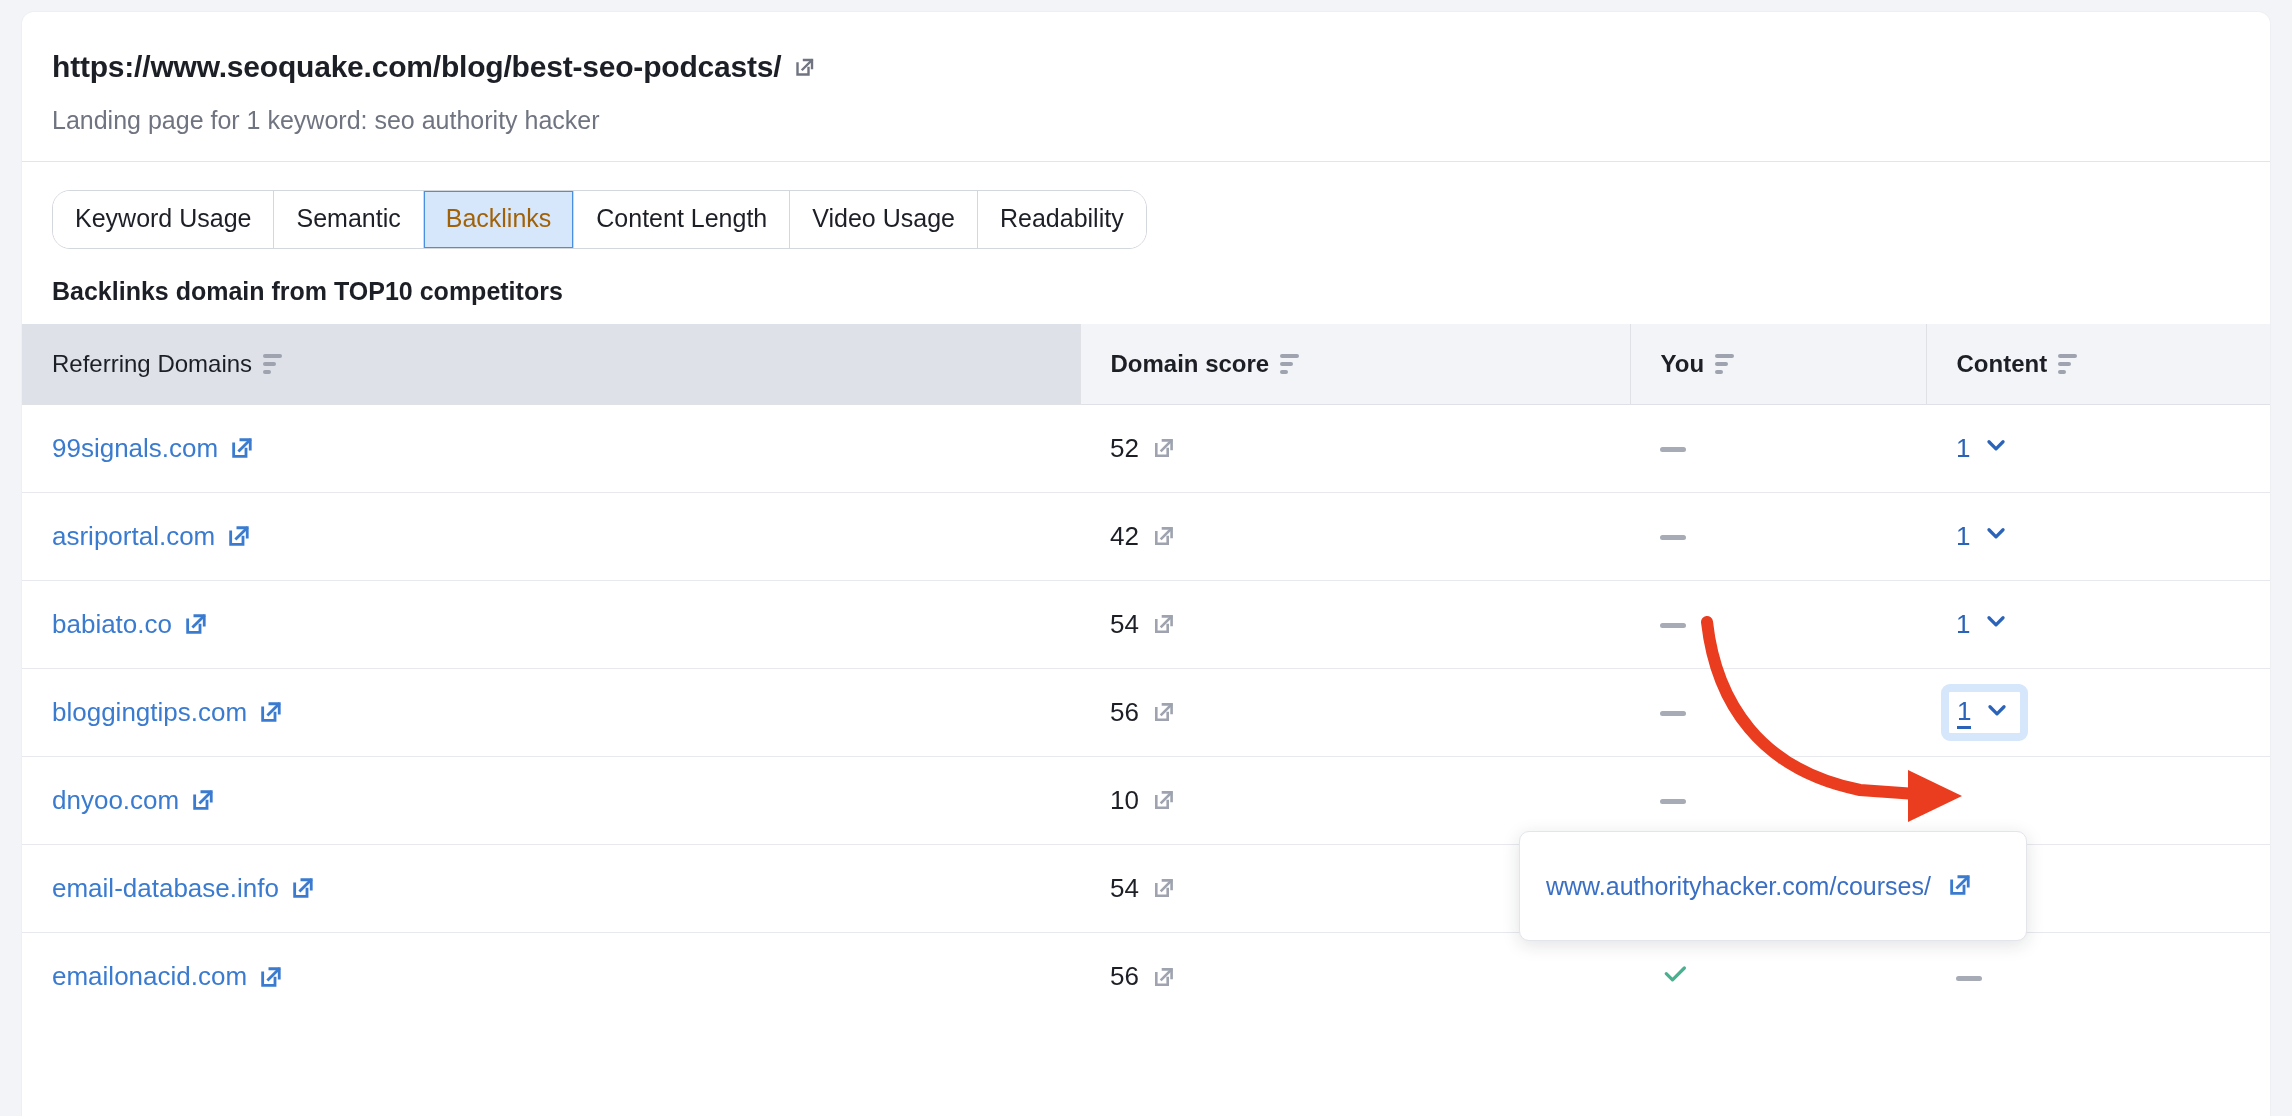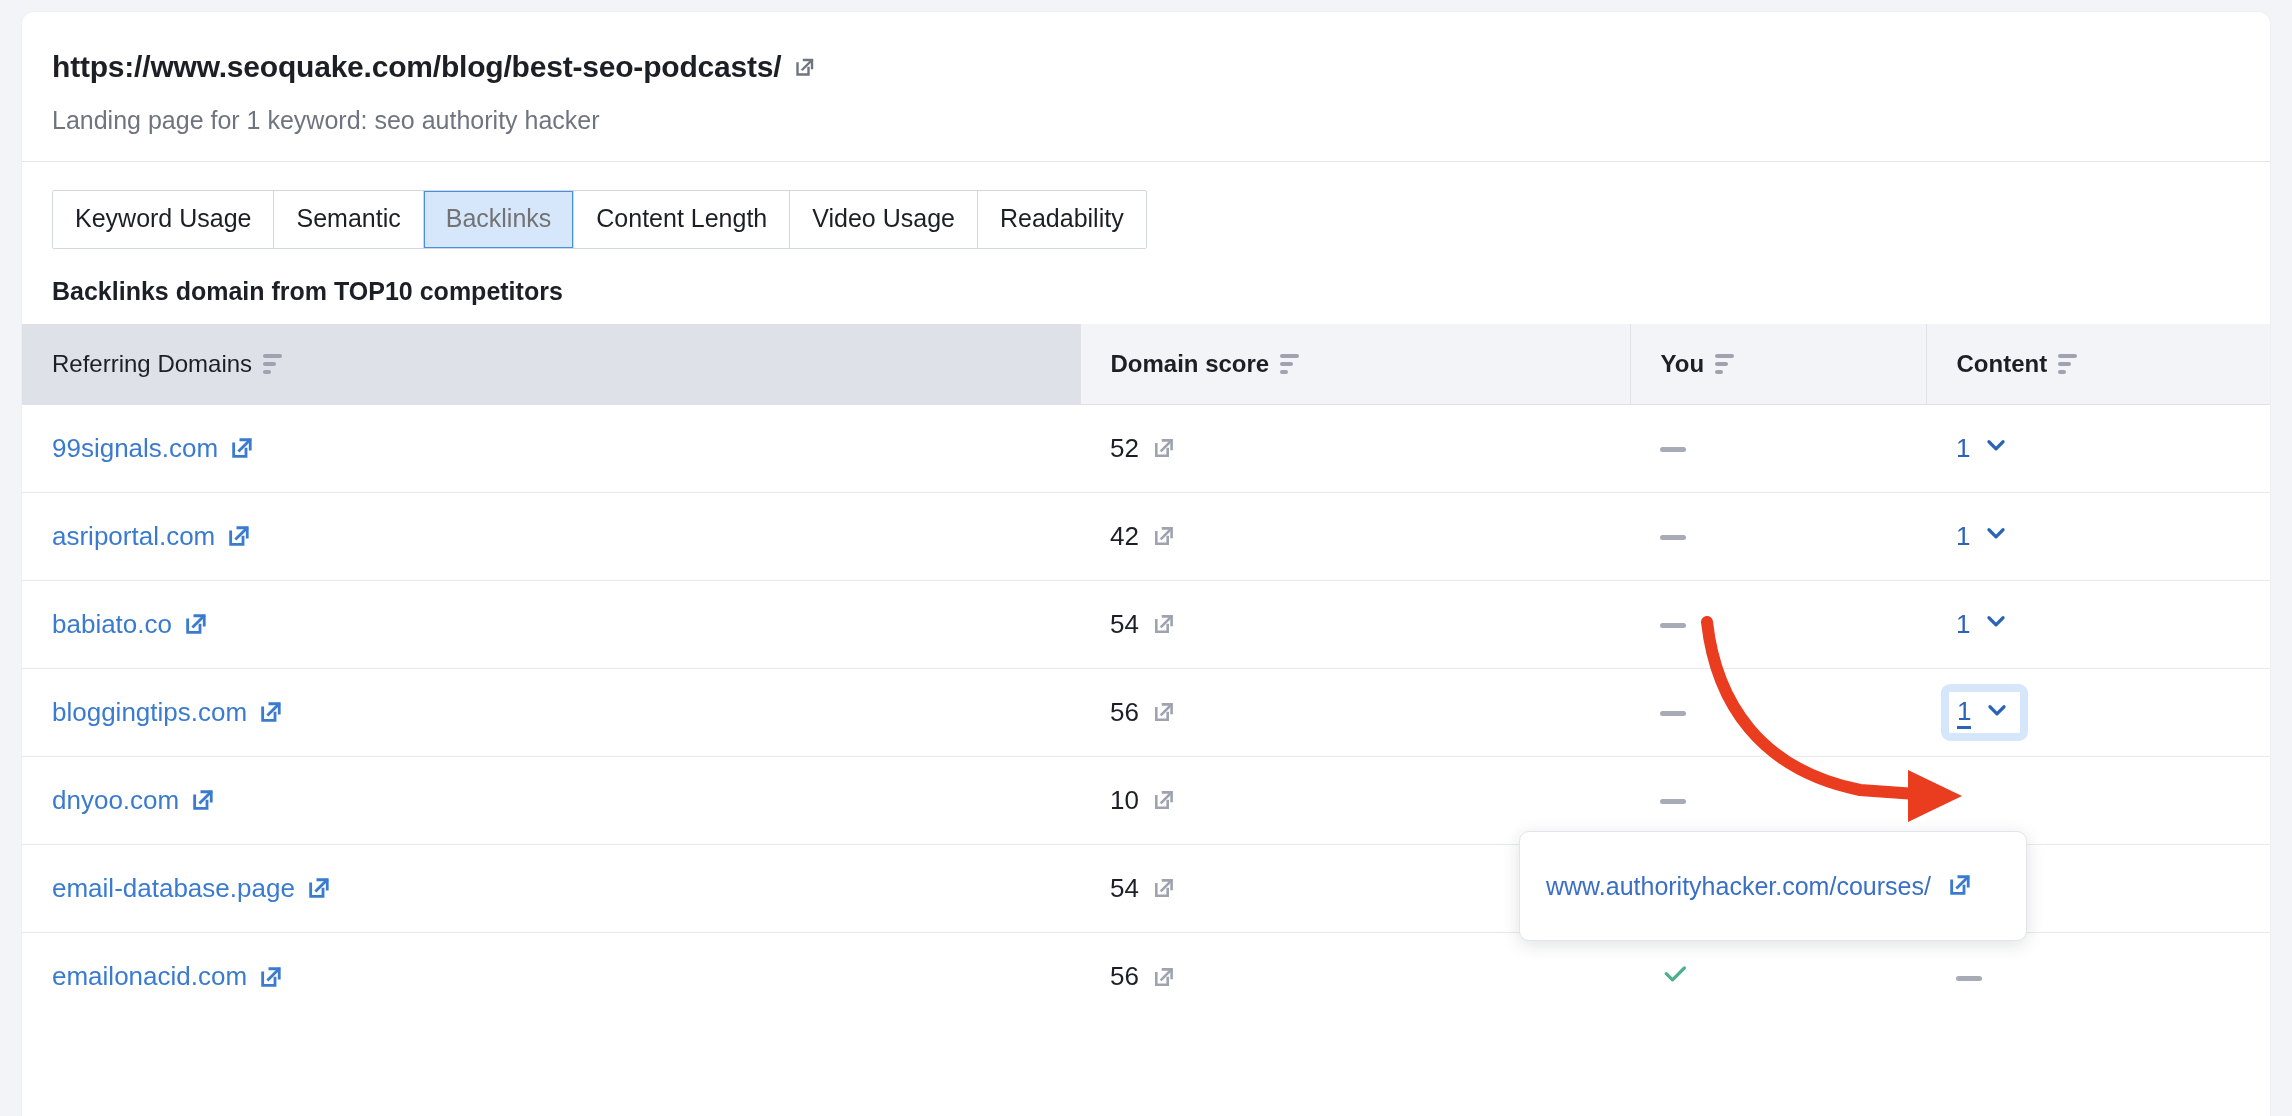--- a/index.html
+++ b/index.html
@@ -54,38 +54,38 @@
     position: relative;
     flex: 0 0 auto;
   }
   .ext svg { display: block; }
 
   
   .tabs-wrap { padding: 28px 30px 0 30px; }
   .tabs {
     display: inline-flex;
     border: 1px solid #d3d7de;
-    border-radius: 2px;
+    border-radius: 18px;
     overflow: hidden;
     background: #fff;
   }
   .tab {
     font-size: 25px;
     color: #1d1f26;
     padding: 13px 22px 15px 22px;
     border-right: 1px solid #d3d7de;
     background: #fff;
     white-space: nowrap;
     cursor: pointer;
     line-height: 1.15;
   }
   .tab:last-child { border-right: none; }
   .tab.active {
     background: #d6e6fb;
-    color: #737373;
+    color: #a16207;
     box-shadow: inset 0 0 0 1px #4a90e2;
   }
 
   
   .sec-title {
     padding: 28px 30px 18px 30px;
     font-size: 25px;
     font-weight: bold;
     color: #1d1f26;
   }
@@ -436,21 +436,21 @@
                     <path d="M11 4.4H19.6V13" stroke="#9ea3af" stroke-width="2.6" stroke-linecap="square"></path>
                     <path d="M19.1 4.9L9.6 14.4" stroke="#9ea3af" stroke-width="2.6" stroke-linecap="square"></path>
                   </svg>
                 </span>
               </span></td>
             <td><span class="dash"></span></td>
             <td></td>
           </tr>
           <tr>
             <td><a class="dom-link">
-                <span>email-database.page</span>
+                <span>email-database.info</span>
                 <span class="ext">
                   <svg width="26" height="26" viewBox="0 0 24 24" fill="none">
                     <path d="M4.3 8.3V19.7H15.7V13" stroke="#3a7bd0" stroke-width="2.6" stroke-linecap="square"></path>
                     <path d="M11 4.4H19.6V13" stroke="#3a7bd0" stroke-width="2.6" stroke-linecap="square"></path>
                     <path d="M19.1 4.9L9.6 14.4" stroke="#3a7bd0" stroke-width="2.6" stroke-linecap="square"></path>
                   </svg>
                 </span>
               </a></td>
             <td><span class="score-cell">
                 <span>54</span>

